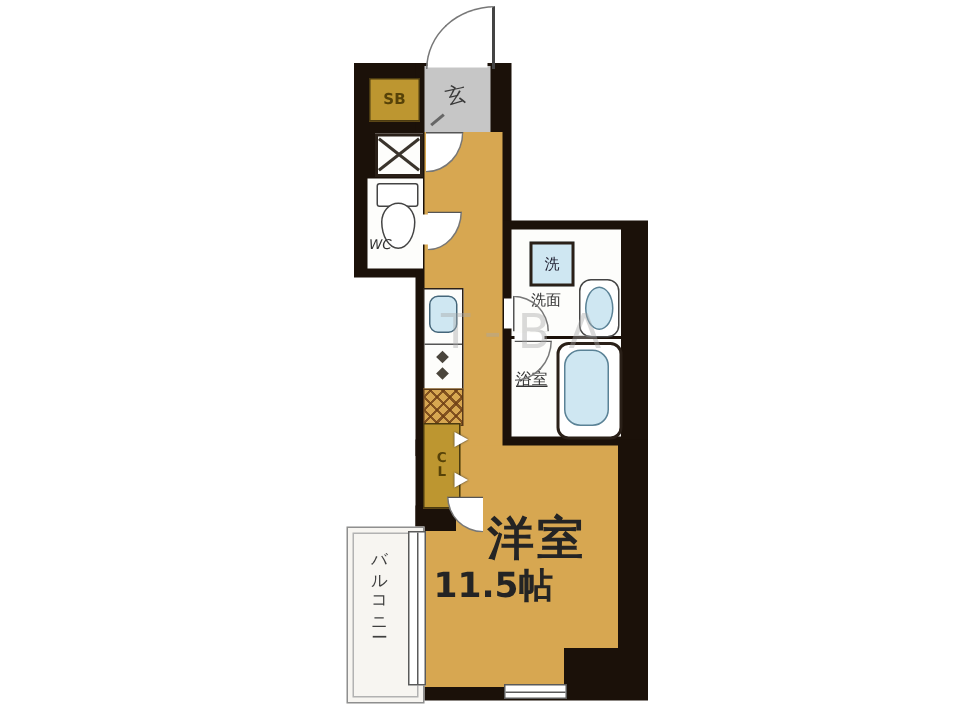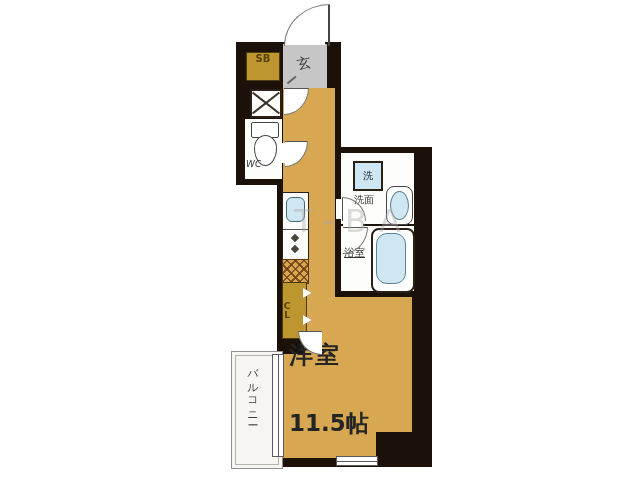--- a/index.html
+++ b/index.html
@@ -14,63 +14,63 @@
   #wall-room-block{left:277px;top:293px;width:155px;height:174px;}
   #wall-cl-bottom{left:277px;top:337px;width:27px;height:17px;}
   #wall-pillar{left:376px;top:432px;width:38px;height:28px;}
   
   #genkan{left:283px;top:44px;width:44px;height:44px;background:#c6c6c6;}
   #hall-floor{left:283px;top:88px;width:52px;height:212px;background:#d7a751;}
   #room-floor{left:283px;top:297px;width:129px;height:161px;background:#d7a751;}
   #powder-floor{left:341px;top:153px;width:73px;height:71px;background:#fdfdfb;}
   #bath-floor{left:341px;top:226px;width:73px;height:65px;background:#fdfdfb;}
   #sb-box{left:246px;top:52px;width:32px;height:27px;background:#bd9630;border:1px solid #4a3a10;
-          display:flex;align-items:flex-start;justify-content:center;font-size:10px;font-weight:bold;color:#564208;}
+          display:flex;align-items:center;justify-content:center;font-size:10px;font-weight:bold;color:#564208;}
   #xbox{left:250px;top:89px;width:28px;height:25px;background:#fdfdfb;border:2px solid #2a2018;}
   .xline{position:absolute;left:-3px;top:11px;width:34px;height:2px;background:#3a342c;}
   #xline1{transform:rotate(38deg);}
   #xline2{transform:rotate(-38deg);}
   #wc-room{left:245px;top:119px;width:37px;height:60px;background:#fdfdfb;}
   #toilet-tank{left:251px;top:122px;width:26px;height:14px;background:#fff;border:1.5px solid #444;border-radius:2px;}
   #toilet-bowl{left:254px;top:135px;width:21px;height:29px;background:#fff;border:1.5px solid #444;
                border-radius:50% 50% 50% 50% / 42% 42% 58% 58%;}
   #wc-label{left:246px;top:159px;font-size:9px;color:#333;font-style:italic;}
   
   #kitchen-unit{left:282px;top:192px;width:25px;height:67px;background:#fdfdfb;border:1px solid #2a2018;}
   #kitchen-sink{position:absolute;left:3px;top:4px;width:17px;height:23px;background:#cfe7f2;
                 border:1px solid #44667a;border-radius:6px;}
   #kitchen-divider{position:absolute;left:0;top:36px;width:100%;height:1px;background:#555;}
   .burner{position:absolute;left:9px;width:6px;height:6px;background:#4a453c;transform:rotate(45deg);}
   #burner1{top:42px;} #burner2{top:53px;}
   #fridge-hatch{left:282px;top:259px;width:25px;height:23px;border:1px solid #5a3a1a;background:
     repeating-linear-gradient(45deg,rgba(110,62,20,.8) 0 1.5px,transparent 1.5px 6px),
     repeating-linear-gradient(-45deg,rgba(110,62,20,.8) 0 1.5px,transparent 1.5px 6px),#d7a751;}
   #closet{left:282px;top:282px;width:23px;height:55px;background:#bd9630;border:1px solid #4a3a10;
-          display:flex;align-items:center;}
+          display:flex;align-items:center;justify-content:center;}
   #closet-label{font-size:9px;font-weight:bold;color:#564208;width:8px;line-height:9px;word-break:break-all;text-align:center;}
   .cl-tri{position:absolute;width:0;height:0;border-top:5px solid transparent;border-bottom:5px solid transparent;
           border-left:9px solid #ffffff;filter:drop-shadow(0 0 0.6px #333);}
   #cl-tri1{left:303px;top:288px;} #cl-tri2{left:303px;top:315px;}
   
   #washer-box{left:353px;top:161px;width:26px;height:26px;background:#cfe7f2;border:2px solid #2a2018;
               display:flex;align-items:center;justify-content:center;font-size:10px;color:#223;}
   #powder-sink{left:386px;top:186px;width:25px;height:37px;background:#fff;border:1px solid #444;border-radius:8px;}
   #powder-sink-basin{position:absolute;left:3px;top:4px;width:17px;height:27px;background:#cfe7f2;
                      border:1px solid #5a8296;border-radius:50%;}
   #powder-label{left:354px;top:193px;font-size:10px;color:#333;}
   #bathtub{left:371px;top:228px;width:40px;height:61px;background:#fff;border:2px solid #2a2018;border-radius:8px;}
   #bathtub-inner{position:absolute;left:3px;top:3px;width:28px;height:49px;background:#cfe7f2;
                  border:1px solid #5a8296;border-radius:11px;}
   #bath-label{left:344px;top:246px;font-size:10.5px;color:#333;text-decoration:underline;}
   
   #genkan-label{left:297px;top:55px;font-size:14px;color:#3a3a3a;transform:rotate(-12deg);}
   #genkan-step{left:286px;top:79px;width:11px;height:1.5px;background:#666;transform:rotate(-40deg);}
   #room-label{left:289px;top:341px;width:130px;color:#242424;font-weight:600;line-height:1.18;}
-  #room-label .l1{font-size:24px;letter-spacing:2px;}
-  #room-label .l2{font-size:23px;margin-top:41px;}
+  #room-label .l1{font-size:31px;letter-spacing:2px;margin-left:36px;}
+  #room-label .l2{font-size:23px;}
   #balcony{left:231px;top:351px;width:50px;height:116px;background:#f7f5f1;border:1px solid #8f8f8f;}
   #balcony-inner{position:absolute;left:3px;top:3px;right:3px;bottom:3px;border:1px solid #b2b2b2;}
   #balcony-label{position:absolute;left:12px;top:9px;writing-mode:vertical-rl;font-size:11px;
                  letter-spacing:2px;color:#3f3f3f;}
   
   .window{position:absolute;background:#ffffff;border:1px solid #5a5a5a;}
   #window-balcony{left:272px;top:354px;width:10px;height:101px;}
   #window-balcony .mid{position:absolute;left:50%;top:0;width:1px;height:100%;background:#5a5a5a;}
   #window-bottom{left:336px;top:456px;width:40px;height:8px;}
   #window-bottom .mid{position:absolute;top:50%;left:0;height:1px;width:100%;background:#5a5a5a;}

